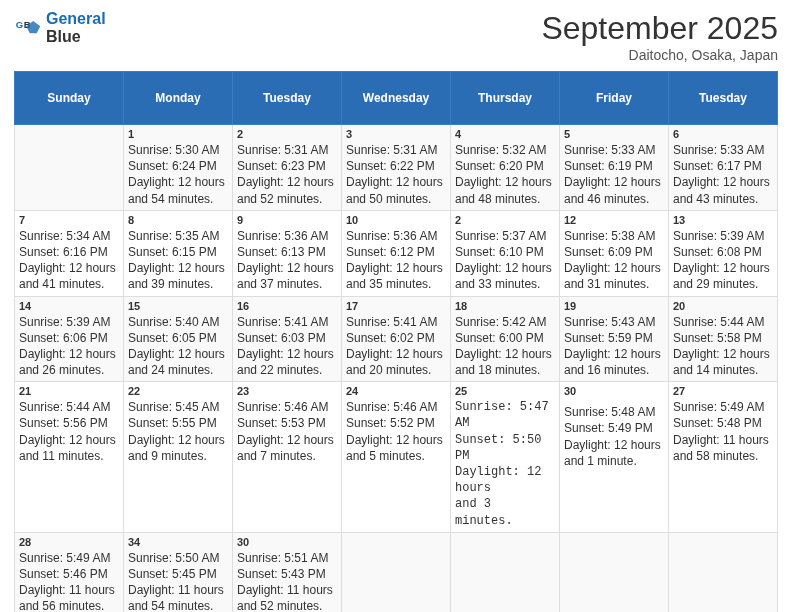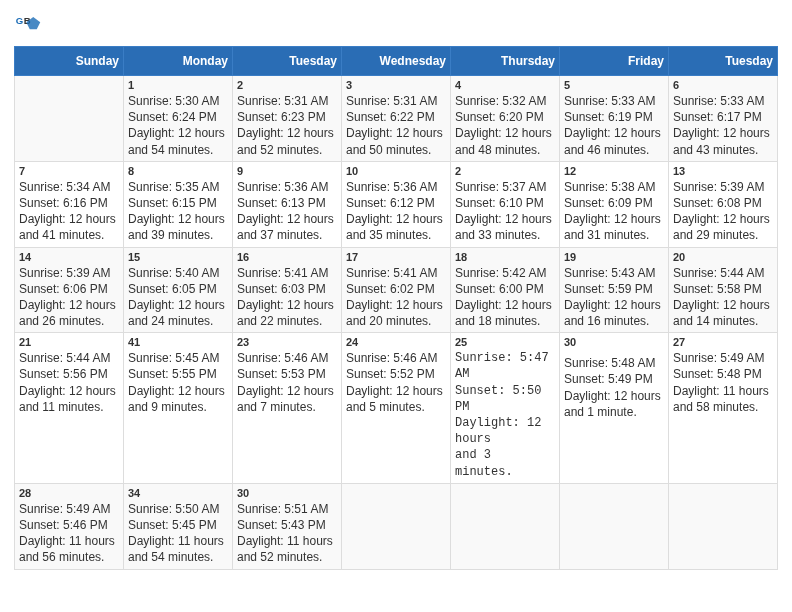--- a/index.html
+++ b/index.html
@@ -45,24 +45,24 @@
     table {
       width: 100%;
       border-collapse: collapse;
       table-layout: fixed;
     }
     thead tr {
       background: #2a6db5;
       color: #fff;
     }
     thead th {
-      padding: 7px 4px;
+      padding: 19px 4px;
       font-size: 12px;
       font-weight: bold;
-      text-align: right;
+      text-align: center;
       border: 1px solid #3a7dc5;
     }
     tbody tr {
       vertical-align: top;
     }
     tbody tr:nth-child(odd) {
       background: #f9f9f9;
     }
     tbody tr:nth-child(even) {
       background: #fff;
@@ -92,22 +92,28 @@
 <body>
 
 <div class="page">
   <div class="header">
     <div class="logo">
       <svg class="logo-icon" viewBox="0 0 32 32">
         <text x="2" y="16" font-size="11" fill="#1a6bb5" font-weight="bold" font-family="Arial">G</text>
         <text x="11" y="16" font-size="11" fill="#333" font-weight="bold" font-family="Arial">B</text>
         <polygon points="22,8 30,14 26,22 18,22 14,14" fill="#1a6bb5" opacity="0.8"></polygon>
       </svg>
+      <div>
+        <div style="font-size:16px;font-weight:bold;color:#1a6bb5;line-height:1.1;">General</div>
+        <div style="font-size:16px;font-weight:bold;color:#333;line-height:1.1;">Blue</div>
+      </div>
     </div>
     <div class="title-block">
+      <div class="month-title">September 2025</div>
+      <div class="location">Daitocho, Osaka, Japan</div>
     </div>
   </div>
 
   <table>
     <thead>
       <tr>
       <th>Sunday</th>
           <th>Monday</th>
           <th>Tuesday</th>
           <th>Wednesday</th>
@@ -266,21 +272,21 @@
         </tr>
         <tr>
           <td>
             <span class="day-num">21</span>
             <div class="cell-info" style="white-space: pre-line;">Sunrise: 5:44 AM
 Sunset: 5:56 PM
 Daylight: 12 hours
 and 11 minutes.</div>
           </td>
           <td>
-            <span class="day-num">41</span>
+            <span class="day-num">22</span>
             <div class="cell-info" style="white-space: pre-line;">Sunrise: 5:45 AM
 Sunset: 5:55 PM
 Daylight: 12 hours
 and 9 minutes.</div>
           </td>
           <td>
             <span class="day-num">23</span>
             <div class="cell-info" style="white-space: pre-line;">Sunrise: 5:46 AM
 Sunset: 5:53 PM
 Daylight: 12 hours

